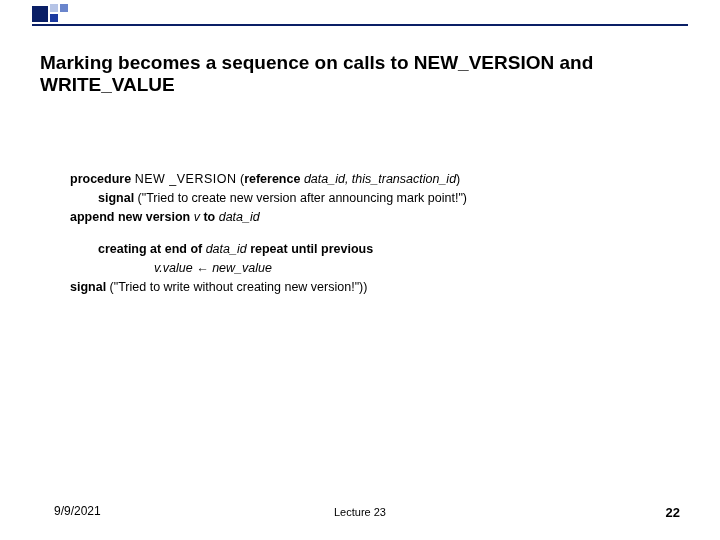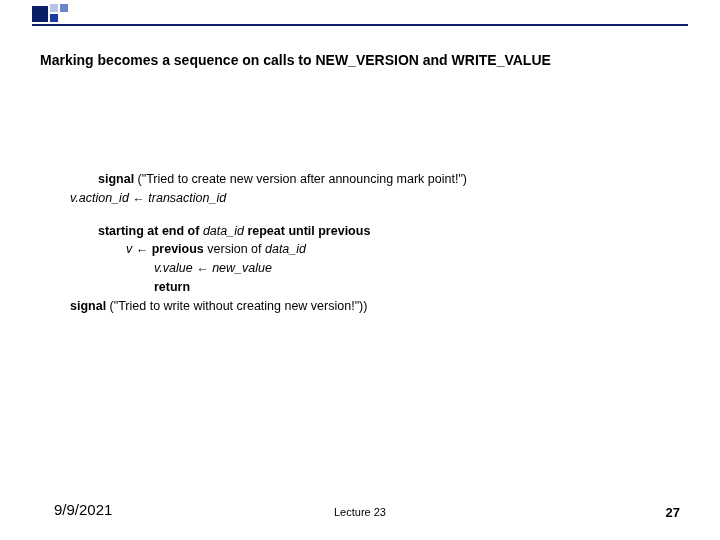--- a/index.html
+++ b/index.html
@@ -33,21 +33,21 @@
     left: 32px;
     right: 32px;
     height: 2px;
     background: #0a1f66;
   }
   .title {
     position: absolute;
     top: 52px;
     left: 40px;
     right: 30px;
-    font-size: 14px;
+    font-size: 19px;
     font-weight: bold;
     color: #000;
   }
   .content {
     position: absolute;
     top: 170px;
     left: 70px;
     right: 60px;
     font-size: 12.5px;
     line-height: 1.5;
@@ -58,21 +58,21 @@
   .i  { font-style: italic; }
   .sc { font-variant: small-caps; letter-spacing: 0.5px; }
   .ind1 { padding-left: 28px; }
   .ind2 { padding-left: 56px; }
   .ind3 { padding-left: 84px; }
   .gap { height: 14px; }
   .footer-date {
     position: absolute;
     bottom: 22px;
     left: 54px;
-    font-size: 15px;
+    font-size: 12px;
   }
   .footer-center {
     position: absolute;
     bottom: 22px;
     left: 0;
     right: 0;
     text-align: center;
     font-size: 11px;
   }
   .footer-page {
@@ -91,39 +91,38 @@
   <div class="sq sq2"></div>
   <div class="sq sq3"></div>
   <div class="sq sq4"></div>
   <div class="bar"></div>
 </div>
 
 <div class="title">Marking becomes a sequence on calls to NEW_VERSION and WRITE_VALUE</div>
 
 <div class="content">
 
+  <div class="line"><span class="b">procedure</span> <span class="sc">NEW _VERSION</span> (<span class="b">reference</span> <span class="i">data_id, this_transaction_id</span>)</div>
 
 
   <div class="line ind1"><span class="b">signal</span><span> ("Tried to create new version after announcing mark point!")</span></div>
 
+  <div class="line"><span class="b">append new version</span> <span class="i">v</span> <span class="b">to</span> <span class="i">data_id</span></div>
 
 
-  <div class="line"><span class="i">v.action_id</span><span> ← </span><span class="i">transaction_id</span></div>
 
   <div class="gap"></div>
 
 
-  <div class="line ind1"><span class="b">starting at end of</span> <span class="i">data_id</span> <span class="b">repeat until previous</span></div>
+  <div class="line ind1"><span class="b">creating at end of</span> <span class="i">data_id</span> <span class="b">repeat until previous</span></div>
 
-  <div class="line ind2"><span class="i">v</span><span> ← </span><span class="b">previous</span> <span>version of</span> <span class="i">data_id</span></div>
 
 
   <div class="line ind3"><span class="i">v.value</span><span> ← </span><span class="i">new_value</span></div>
 
-  <div class="line ind3"><span class="b">return</span></div>
 
   <div class="line"><span class="b">signal</span><span> ("Tried to write without creating new version!"))</span></div>
 
 </div>
 
 <div class="footer-date">9/9/2021</div>
 <div class="footer-center">Lecture 23</div>
-<div class="footer-page">27</div>
+<div class="footer-page">22</div>
 
 </body></html>

